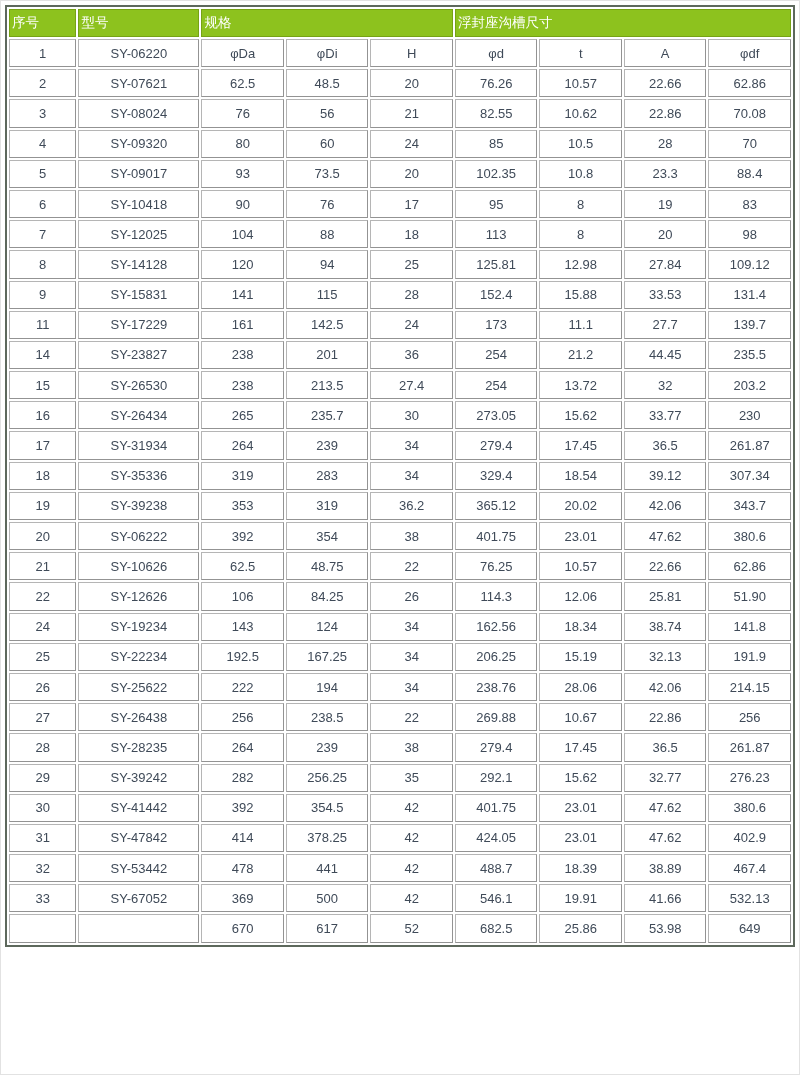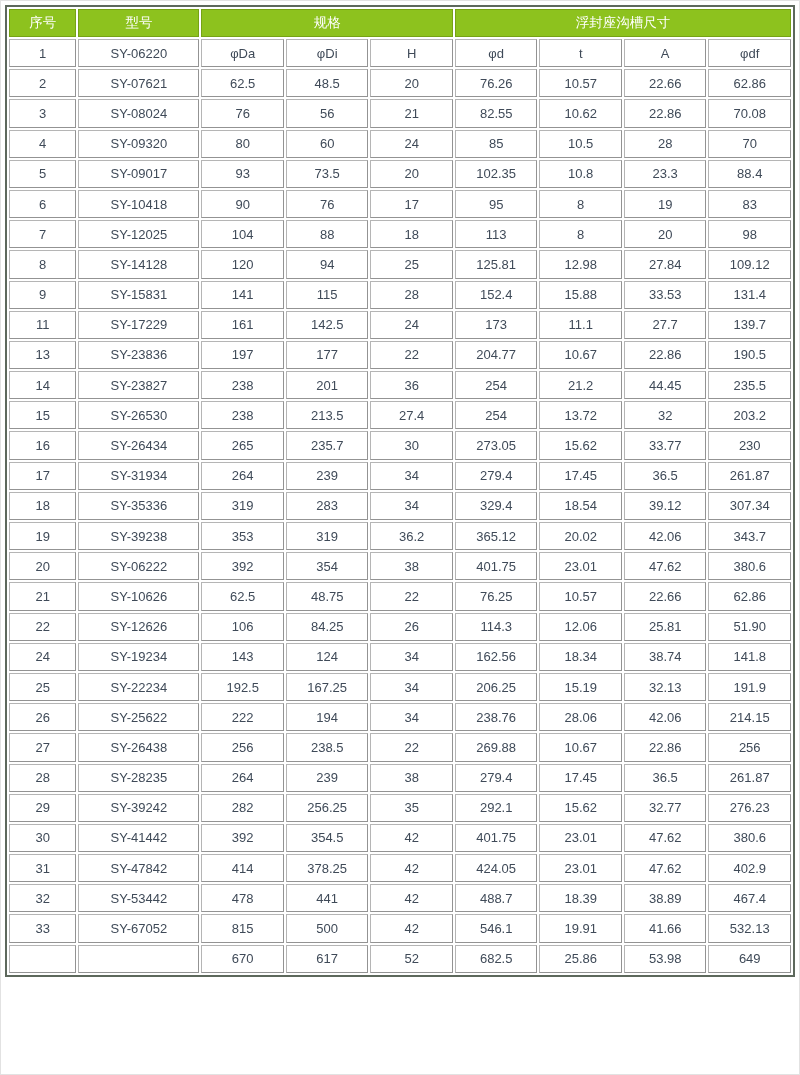--- a/index.html
+++ b/index.html
@@ -25,21 +25,21 @@
     background: #ffffff;
     table-layout: fixed;
   }
   table.spec-table th {
     background: #8dc21e;
     color: #ffffff;
     border: 1px solid #76a215;
     font-size: 13.5px;
     font-weight: normal;
     height: 26px;
-    text-align: center;
+    text-align: left;
     padding: 0 2px;
     overflow: hidden;
     white-space: nowrap;
     font-family: Liberation Mono, monospace;
   }
   table.spec-table td {
     background: #ffffff;
     color: #3f4a58;
     border: 1px solid #b5b5b5;
     border-right-color: #939393;
@@ -184,31 +184,20 @@
           <td>SY-17229</td>
           <td>161</td>
           <td>142.5</td>
           <td>24</td>
           <td>173</td>
           <td>11.1</td>
           <td>27.7</td>
           <td>139.7</td>
         </tr>
         <tr>
-          <td>13</td>
-          <td>SY-23836</td>
-          <td>197</td>
-          <td>177</td>
-          <td>22</td>
-          <td>204.77</td>
-          <td>10.67</td>
-          <td>22.86</td>
-          <td>190.5</td>
-        </tr>
-        <tr>
           <td>14</td>
           <td>SY-23827</td>
           <td>238</td>
           <td>201</td>
           <td>36</td>
           <td>254</td>
           <td>21.2</td>
           <td>44.45</td>
           <td>235.5</td>
         </tr>
@@ -395,21 +384,21 @@
           <td>441</td>
           <td>42</td>
           <td>488.7</td>
           <td>18.39</td>
           <td>38.89</td>
           <td>467.4</td>
         </tr>
         <tr>
           <td>33</td>
           <td>SY-67052</td>
-          <td>815</td>
+          <td>369</td>
           <td>500</td>
           <td>42</td>
           <td>546.1</td>
           <td>19.91</td>
           <td>41.66</td>
           <td>532.13</td>
         </tr>
         <tr>
           <td></td>
           <td></td>

